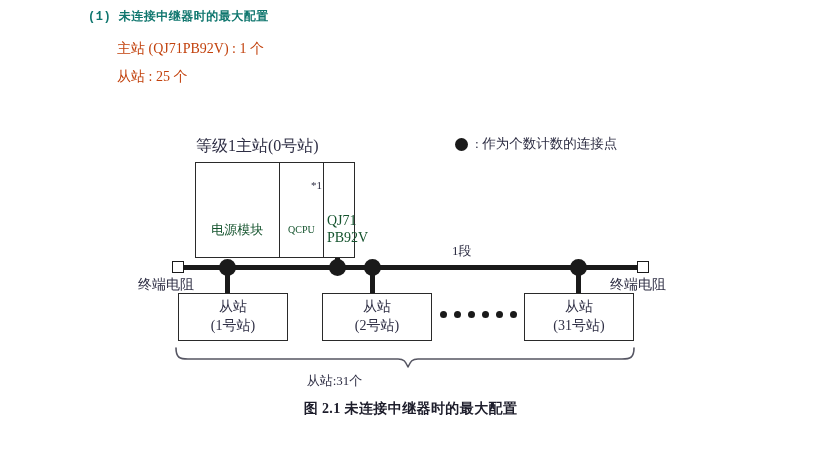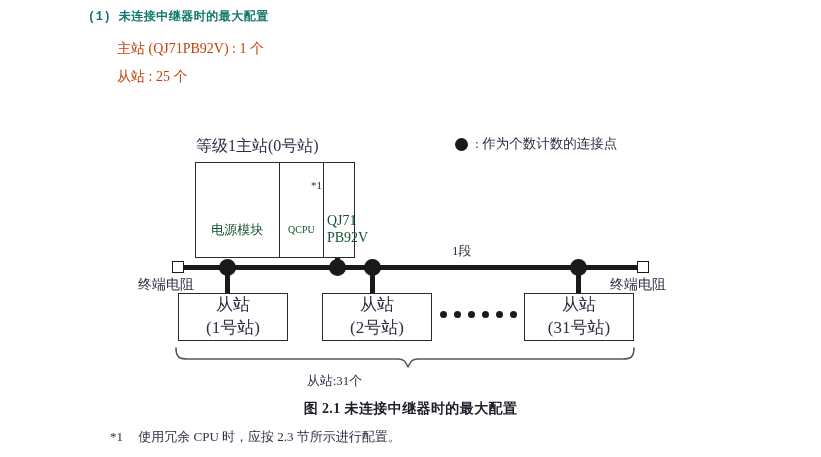--- a/index.html
+++ b/index.html
@@ -151,21 +151,21 @@
     height: 48px;
     border: 1.6px solid #2a2a2a;
     box-sizing: border-box;
     background: #ffffff;
     display: flex;
     flex-direction: column;
     align-items: center;
     justify-content: center;
   }
   .slave-box .ln {
-    font-size: 17px;
+    font-size: 14px;
     color: #2e2e44;
     line-height: 1.35;
     white-space: nowrap;
   }
 
   .dots {
     left: 440px; top: 311px;
     display: flex;
     gap: 7px;
     align-items: center;
@@ -281,18 +281,14 @@
 
   <div class="abs brace">
     <svg width="470" height="24" viewBox="0 0 470 24">
       <path d="M6,2 C6,12 10,13 18,13 L228,13 C234,13 235,15 238,21
                C241,15 242,13 248,13 L452,13 C460,13 464,12 464,2" fill="none" stroke="#555562" stroke-width="1.6" stroke-linecap="round" stroke-linejoin="round"></path>
     </svg>
   </div>
   <div class="abs brace-label">从站:31个</div>
 
   <div class="abs fig-caption">图 2.1  未连接中继器时的最大配置</div>
-  <div class="abs footnote">
-    <span class="fn-mark">*1</span>
-    <span>使用冗余 CPU 时，应按 2.3 节所示进行配置。</span>
-  </div>
 
 </div>
 
 </body></html>

